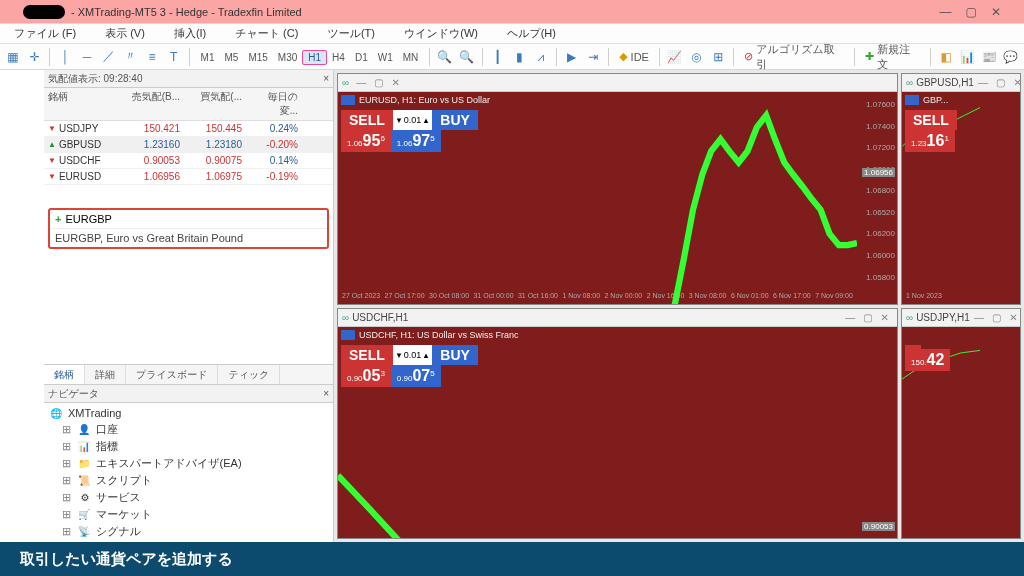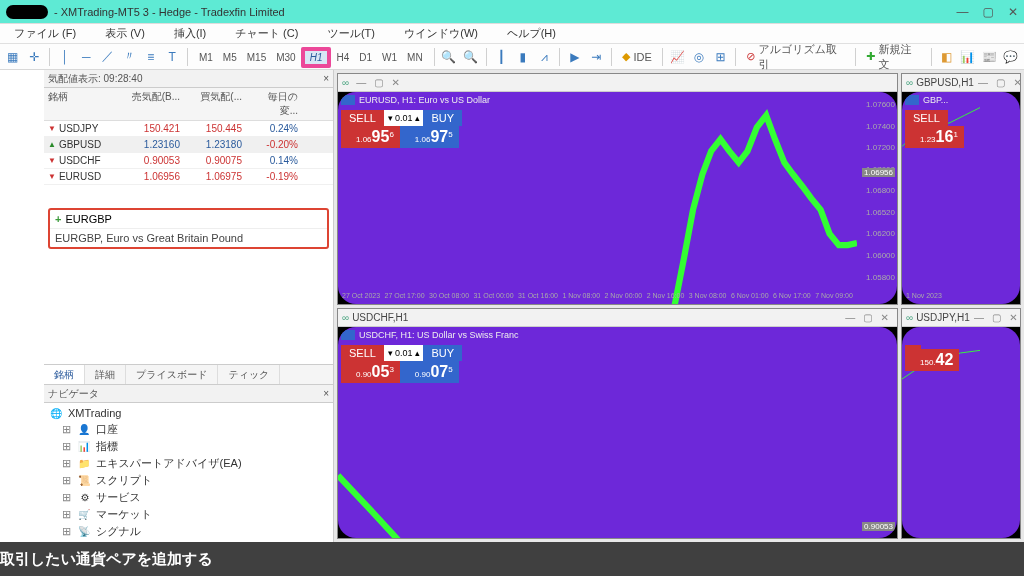--- a/index.html
+++ b/index.html
@@ -1,27 +1,27 @@
 <!DOCTYPE html>
 <html><head>
 <meta charset="utf-8">
 <style>
 * { margin: 0; padding: 0; box-sizing: border-box; font-family: "Segoe UI", Arial, sans-serif; }
 body { width: 1024px; height: 576px; background: #fff; overflow: hidden; font-size: 11px; }
-.titlebar { height: 24px; background: #5eead4; display: flex; align-items: center; padding: 0 6px; border-bottom: 1px solid #ddd; }
+.titlebar { height: 24px; background: #fca5a5; display: flex; align-items: center; padding: 0 23px; border-bottom: 1px solid #ddd; }
 .titlebar .badge { width: 42px; height: 14px; background: #000; border-radius: 7px; margin-right: 6px; }
 .titlebar .title { font-size: 11px; color: #333; flex: 1; }
 .titlebar .winbtns { display: flex; gap: 14px; font-size: 12px; color: #555; }
 .menubar { height: 20px; display: flex; align-items: center; padding: 0 6px; gap: 13px; background: #fdfdfd; border-bottom: 1px solid #e0e0e0; }
 .menubar span { font-size: 11px; padding: 2px 8px; color: #333; cursor: pointer; }
 .toolbar { height: 26px; display: flex; align-items: center; padding: 0 4px; gap: 4px; background: #fdfdfd; border-bottom: 1px solid #d8d8d8; }
 .tbtn { width: 18px; height: 18px; display: inline-flex; align-items: center; justify-content: center; color: #3a7abd; cursor: pointer; font-size: 12px; }
 .tsep { width: 1px; height: 18px; background: #d0d0d0; margin: 0 2px; }
 .tframe { padding: 1px 5px; font-size: 10px; color: #555; cursor: pointer; }
-.tframe.active { background: #d8e6f5; color: #2a5a9c; border: 4px solid #ec4899; border-radius: 2px; font-style: italic; }
+.tframe.active { background: #d8e6f5; color: #2a5a9c; border: 1px solid #ec4899; border-radius: 2px; }
 .tbtn-txt { font-size: 11px; color: #555; padding: 0 4px; display: flex; align-items: center; gap: 3px; cursor: pointer; }
 
 .main { display: flex; height: 472px; }
 .left { width: 290px; display: flex; flex-direction: column; border-right: 1px solid #ccc; margin-left: 44px; }
 
 .mw-head { height: 18px; background: #f2f2f2; border-bottom: 1px solid #ccc; display: flex; align-items: center; padding: 0 4px; font-size: 10px; color: #555; }
 .mw-head .x { margin-left: auto; cursor: pointer; }
 
 .quotes { height: 118px; overflow: hidden; }
 .qhead { display: flex; background: #f5f5f5; border-bottom: 1px solid #ddd; font-size: 10px; color: #555; }
@@ -48,41 +48,41 @@
 .navlist { padding: 2px 6px; font-size: 11px; color: #333; }
 .navitem { display: flex; align-items: center; gap: 4px; padding: 1px 0; }
 .navitem .exp { color: #888; width: 12px; }
 .navicon { width: 14px; height: 14px; display: inline-flex; align-items: center; justify-content: center; font-size: 10px; }
 
 .charts { flex: 1; display: grid; grid-template-columns: 1fr 120px; grid-template-rows: 1fr 1fr; gap: 3px; padding: 3px; background: #e8e8e8; }
 .chart { background: #000; border: 1px solid #888; display: flex; flex-direction: column; position: relative; }
 .chead { height: 18px; background: #f2f2f2; border-bottom: 1px solid #ccc; display: flex; align-items: center; padding: 0 4px; font-size: 10px; color: #444; }
 .chead .ct { flex: 1; } .chead .cbtn { padding: 0 4px; color: #888; cursor: pointer; }
 .chead .ico { color: #5a8; margin-right: 3px; }
-.cbody { flex: 1; position: relative; background: #6d28d9; overflow: hidden; border-radius: 18px; }
+.cbody { flex: 1; position: relative; background: #7f1d1d; overflow: hidden; }
 .cinfo { position: absolute; top: 3px; left: 3px; display: flex; align-items: center; gap: 4px; z-index: 5; }
 .cflag { width: 14px; height: 10px; background: #36c; }
 .ctitle { color: #eee; font-size: 9px; }
 .tradepanel { position: absolute; top: 18px; left: 3px; z-index: 5; }
 .tp-top { display: flex; }
-.tp-btn { padding: 2px 8px; font-size: 11px; color: #fff; }
+.tp-btn { padding: 2px 8px; font-size: 14px; color: #fff; font-weight: bold; }
 .tp-sell { background: #c33; } .tp-buy { background: #36c; }
 .tp-lot { background: #fff; color: #000; padding: 2px 4px; font-size: 9px; display: flex; align-items: center; gap: 2px; }
 .tp-price { display: flex; }
 .tp-pbox { padding: 2px 6px; color: #fff; }
 .tp-pbox.sell { background: #c33; } .tp-pbox.buy { background: #36c; }
-.tp-sm { font-size: 8px; margin-left: 9px; } .tp-lg { font-size: 16px; font-weight: bold; } .tp-sup { font-size: 8px; vertical-align: super; }
+.tp-sm { font-size: 8px; } .tp-lg { font-size: 16px; font-weight: bold; } .tp-sup { font-size: 8px; vertical-align: super; }
 .yaxis { position: absolute; right: 2px; top: 0; bottom: 14px; width: 40px; display: flex; flex-direction: column; justify-content: space-between; padding: 8px 0; }
 .yaxis span { font-size: 8px; color: #aaa; text-align: right; }
 .ylabel { position: absolute; right: 2px; background: #888; color: #fff; font-size: 8px; padding: 0 2px; }
 .xaxis { position: absolute; bottom: 0; left: 0; right: 40px; height: 12px; display: flex; justify-content: space-between; padding: 0 4px; }
 .xaxis span { font-size: 7px; color: #aaa; }
 svg.candles { position: absolute; inset: 0 40px 12px 0; }
 
-.footer { height: 34px; background: #404040; display: flex; align-items: center; padding: 0 0; color: #fff; font-size: 15px; font-weight: bold; }
+.footer { height: 34px; background: #0c4a6e; display: flex; align-items: center; padding: 0 20px; color: #fff; font-size: 15px; font-weight: bold; }
 .footer .r { margin-left: auto; font-size: 13px; }
 </style>
 </head>
 <body>
 
 <div class="titlebar">
   <div class="badge"></div>
   <span class="title">- XMTrading-MT5 3 - Hedge - Tradexfin Limited</span>
   <div class="winbtns">
     <span>―</span>

